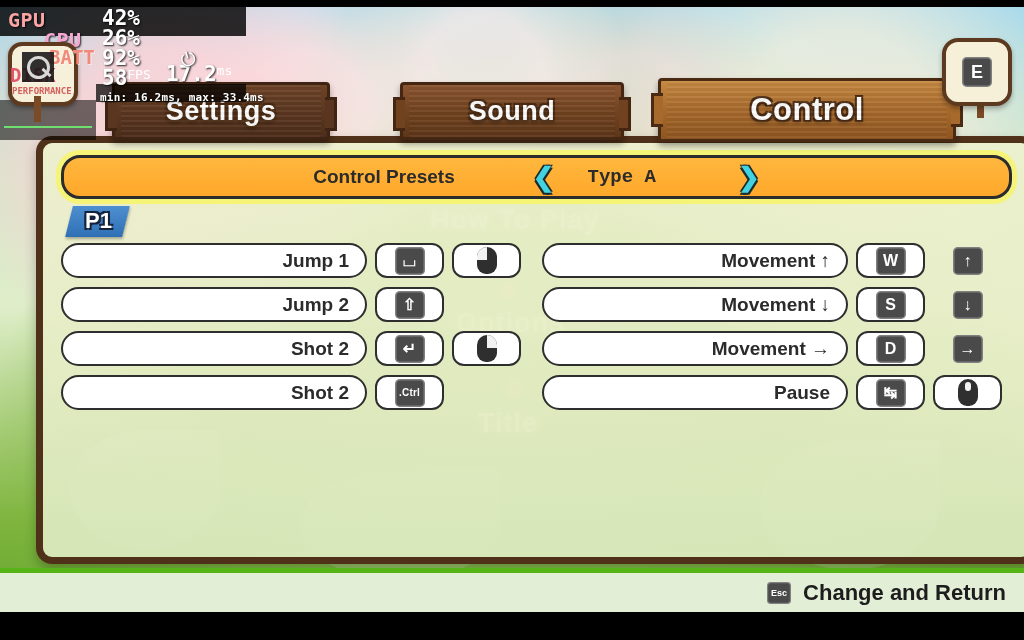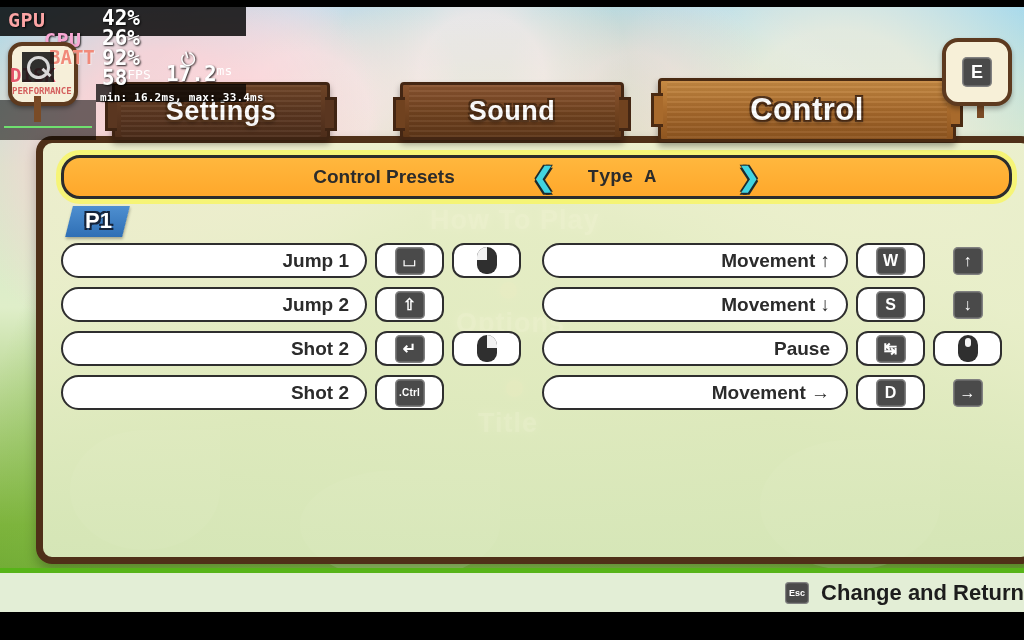--- a/index.html
+++ b/index.html
@@ -135,21 +135,21 @@
        box-shadow:inset 0 0 0 1.5px rgba(255,255,255,.3);}
   .key-sm{font-size:10px;letter-spacing:.2px;}
   .mouse{width:20px;height:27px;border-radius:10px 10px 9px 9px;background:#2f2f2f;position:relative;}
   .mouse-l{position:absolute;left:0;top:0;width:10px;height:13px;border-radius:10px 0 0 0;background:#f2f2f2;}
   .mouse-r{position:absolute;right:0;top:0;width:10px;height:13px;border-radius:0 10px 0 0;background:#f2f2f2;}
   .mouse-m{position:absolute;left:7px;top:3px;width:6px;height:9px;border-radius:3px;background:#f2f2f2;}
 
   
   .footer{position:absolute;left:0;bottom:28px;width:1024px;height:44px;
           background:#e3eed6;border-top:5px solid #57b418;z-index:25;
-          display:flex;align-items:center;justify-content:flex-end;box-sizing:border-box;}
+          display:flex;align-items:center;justify-content:flex-end;padding-right:18px;box-sizing:border-box;}
   .footer-key{width:24px;height:22px;background:#4a4a4a;border-radius:4px;color:#fff;
           display:flex;align-items:center;justify-content:center;font-size:9px;font-weight:bold;
           margin-right:12px;box-shadow:inset 0 0 0 1.2px rgba(255,255,255,.3);}
   .footer-lbl{font-size:22px;font-weight:bold;color:#1d1d1d;}
   .bar-top{position:absolute;left:0;top:0;width:1024px;height:7px;background:#000;z-index:60;}
   .bar-bot{position:absolute;left:0;bottom:0;width:1024px;height:28px;background:#000;z-index:60;}
 </style>
 </head>
 <body>
 
@@ -255,41 +255,41 @@
           <div class="slot">
               <div class="key">S</div>
             </div>
           <div class="slot-bare">
               <div class="key">↓</div>
             </div>
         </div>
 
         <div class="row">
           <div class="namebox">
+              <span>Movement →</span>
+            </div>
+          <div class="slot">
+              <div class="key">D</div>
+            </div>
+          <div class="slot-bare">
+              <div class="key">→</div>
+            </div>
+        </div>
+
+        <div class="row">
+          <div class="namebox">
               <span>Pause</span>
             </div>
           <div class="slot">
               <div class="key">↹</div>
             </div>
           <div class="slot">
               <div class="mouse">
                 <div class="mouse-m"></div>
               </div>
-            </div>
-        </div>
-
-        <div class="row">
-          <div class="namebox">
-              <span>Movement →</span>
-            </div>
-          <div class="slot">
-              <div class="key">D</div>
-            </div>
-          <div class="slot-bare">
-              <div class="key">→</div>
             </div>
         </div>
       </div>
     </div>
   </div>
 
   <div class="tabs">
     <div class="tab tab-dark" style="left:112px;top:10px;width:212px;">
       <div class="tab-grain"></div>
       <span class="tab-lbl">Settings</span>

